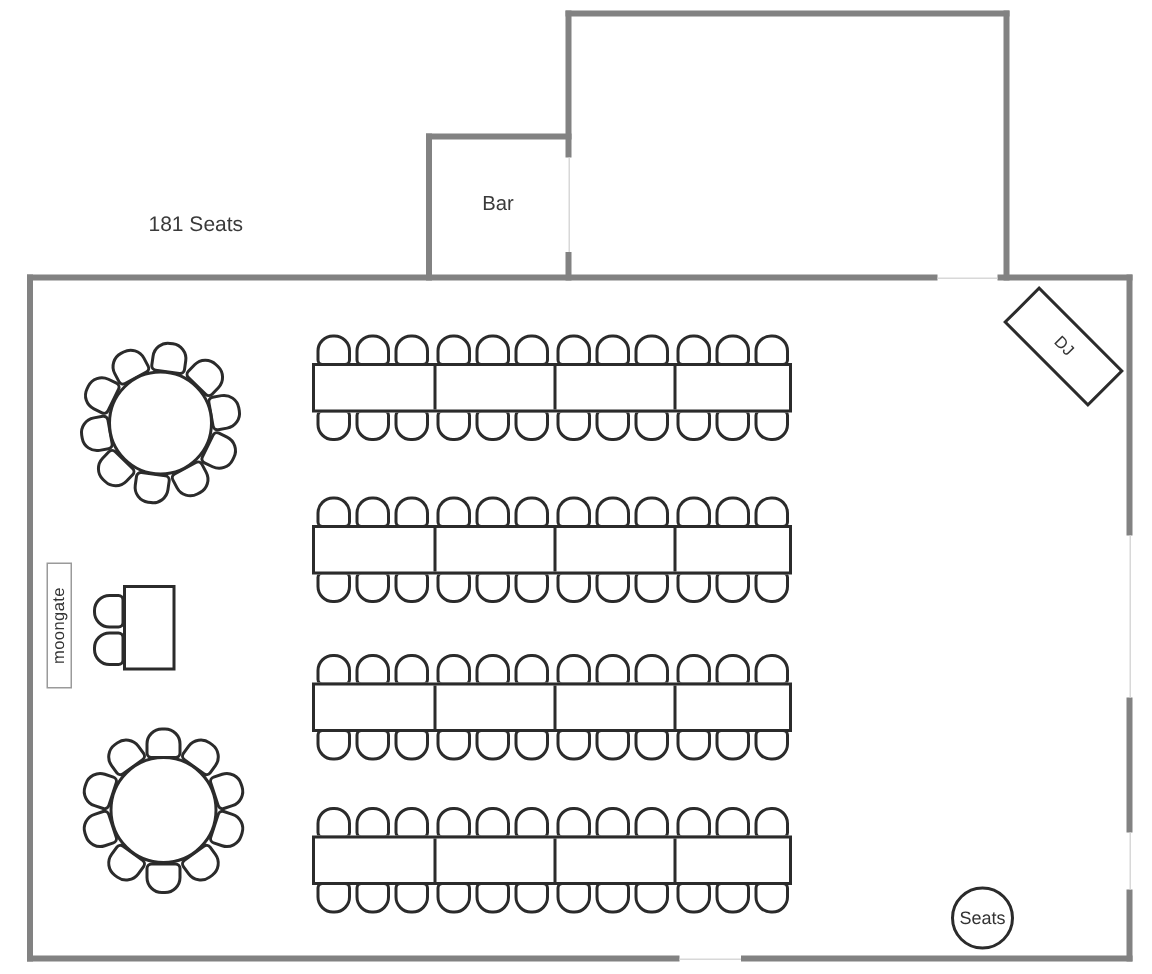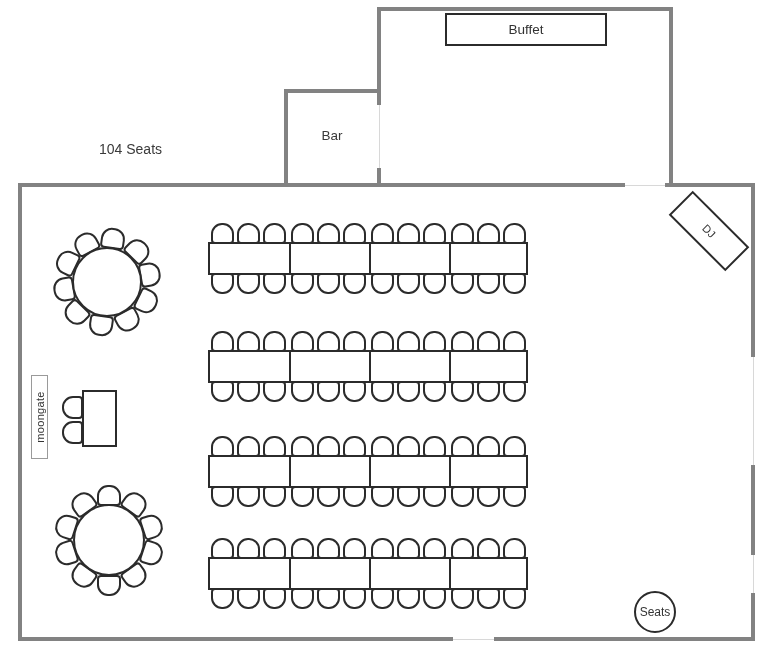--- a/index.html
+++ b/index.html
@@ -188,26 +188,23 @@
       <div class="chair" style="position: absolute; left: 70.5497px; top: 565.906px; width: 24px; height: 21px; transform: rotate(216deg);"></div>
       <div class="chair" style="position: absolute; left: 54.2025px; top: 543.406px; width: 24px; height: 21px; transform: rotate(252deg);"></div>
       <div class="chair" style="position: absolute; left: 54.2025px; top: 515.594px; width: 24px; height: 21px; transform: rotate(288deg);"></div>
       <div class="chair" style="position: absolute; left: 70.5497px; top: 493.094px; width: 24px; height: 21px; transform: rotate(324deg);"></div>
       <div class="rtable" style="position: absolute; left: 73px; top: 504px; width: 72px; height: 72px;"></div>
       <div class="chair chair-left" style="position: absolute; left: 62px; top: 396px; width: 21px; height: 23px;"></div>
       <div class="chair chair-left" style="position: absolute; left: 62px; top: 421px; width: 21px; height: 23px;"></div>
       <div class="btable" style="position: absolute; left: 82px; top: 390px; width: 35px; height: 57px;"></div>
     </div>
 
-  <div class="floor-label" id="seats-label" style="left: 99px; top: 141px;">104 Seats</div>
+  <div class="floor-label" id="seats-label" style="left: 99px; top: 141px;">181 Seats</div>
   <div class="floor-label" id="bar-label" style="left: 306px; top: 128px;">Bar</div>
 
-  <div id="buffet" style="position: absolute; left: 445px; top: 13px; width: 162px; height: 33px;">
-    <span>Buffet</span>
-  </div>
   <div id="moongate" style="position: absolute; left: 31px; top: 375px; width: 17px; height: 84px;">
     <span>moongate</span>
   </div>
   <div id="dj" style="position: absolute; left: 669px; top: 214px; width: 80px; height: 34px; transform: rotate(45deg);">
     <span>DJ</span>
   </div>
   <div id="cake" style="position: absolute; left: 634px; top: 591px; width: 42px; height: 42px;">
     <span>Seats</span>
   </div>
 </div>

